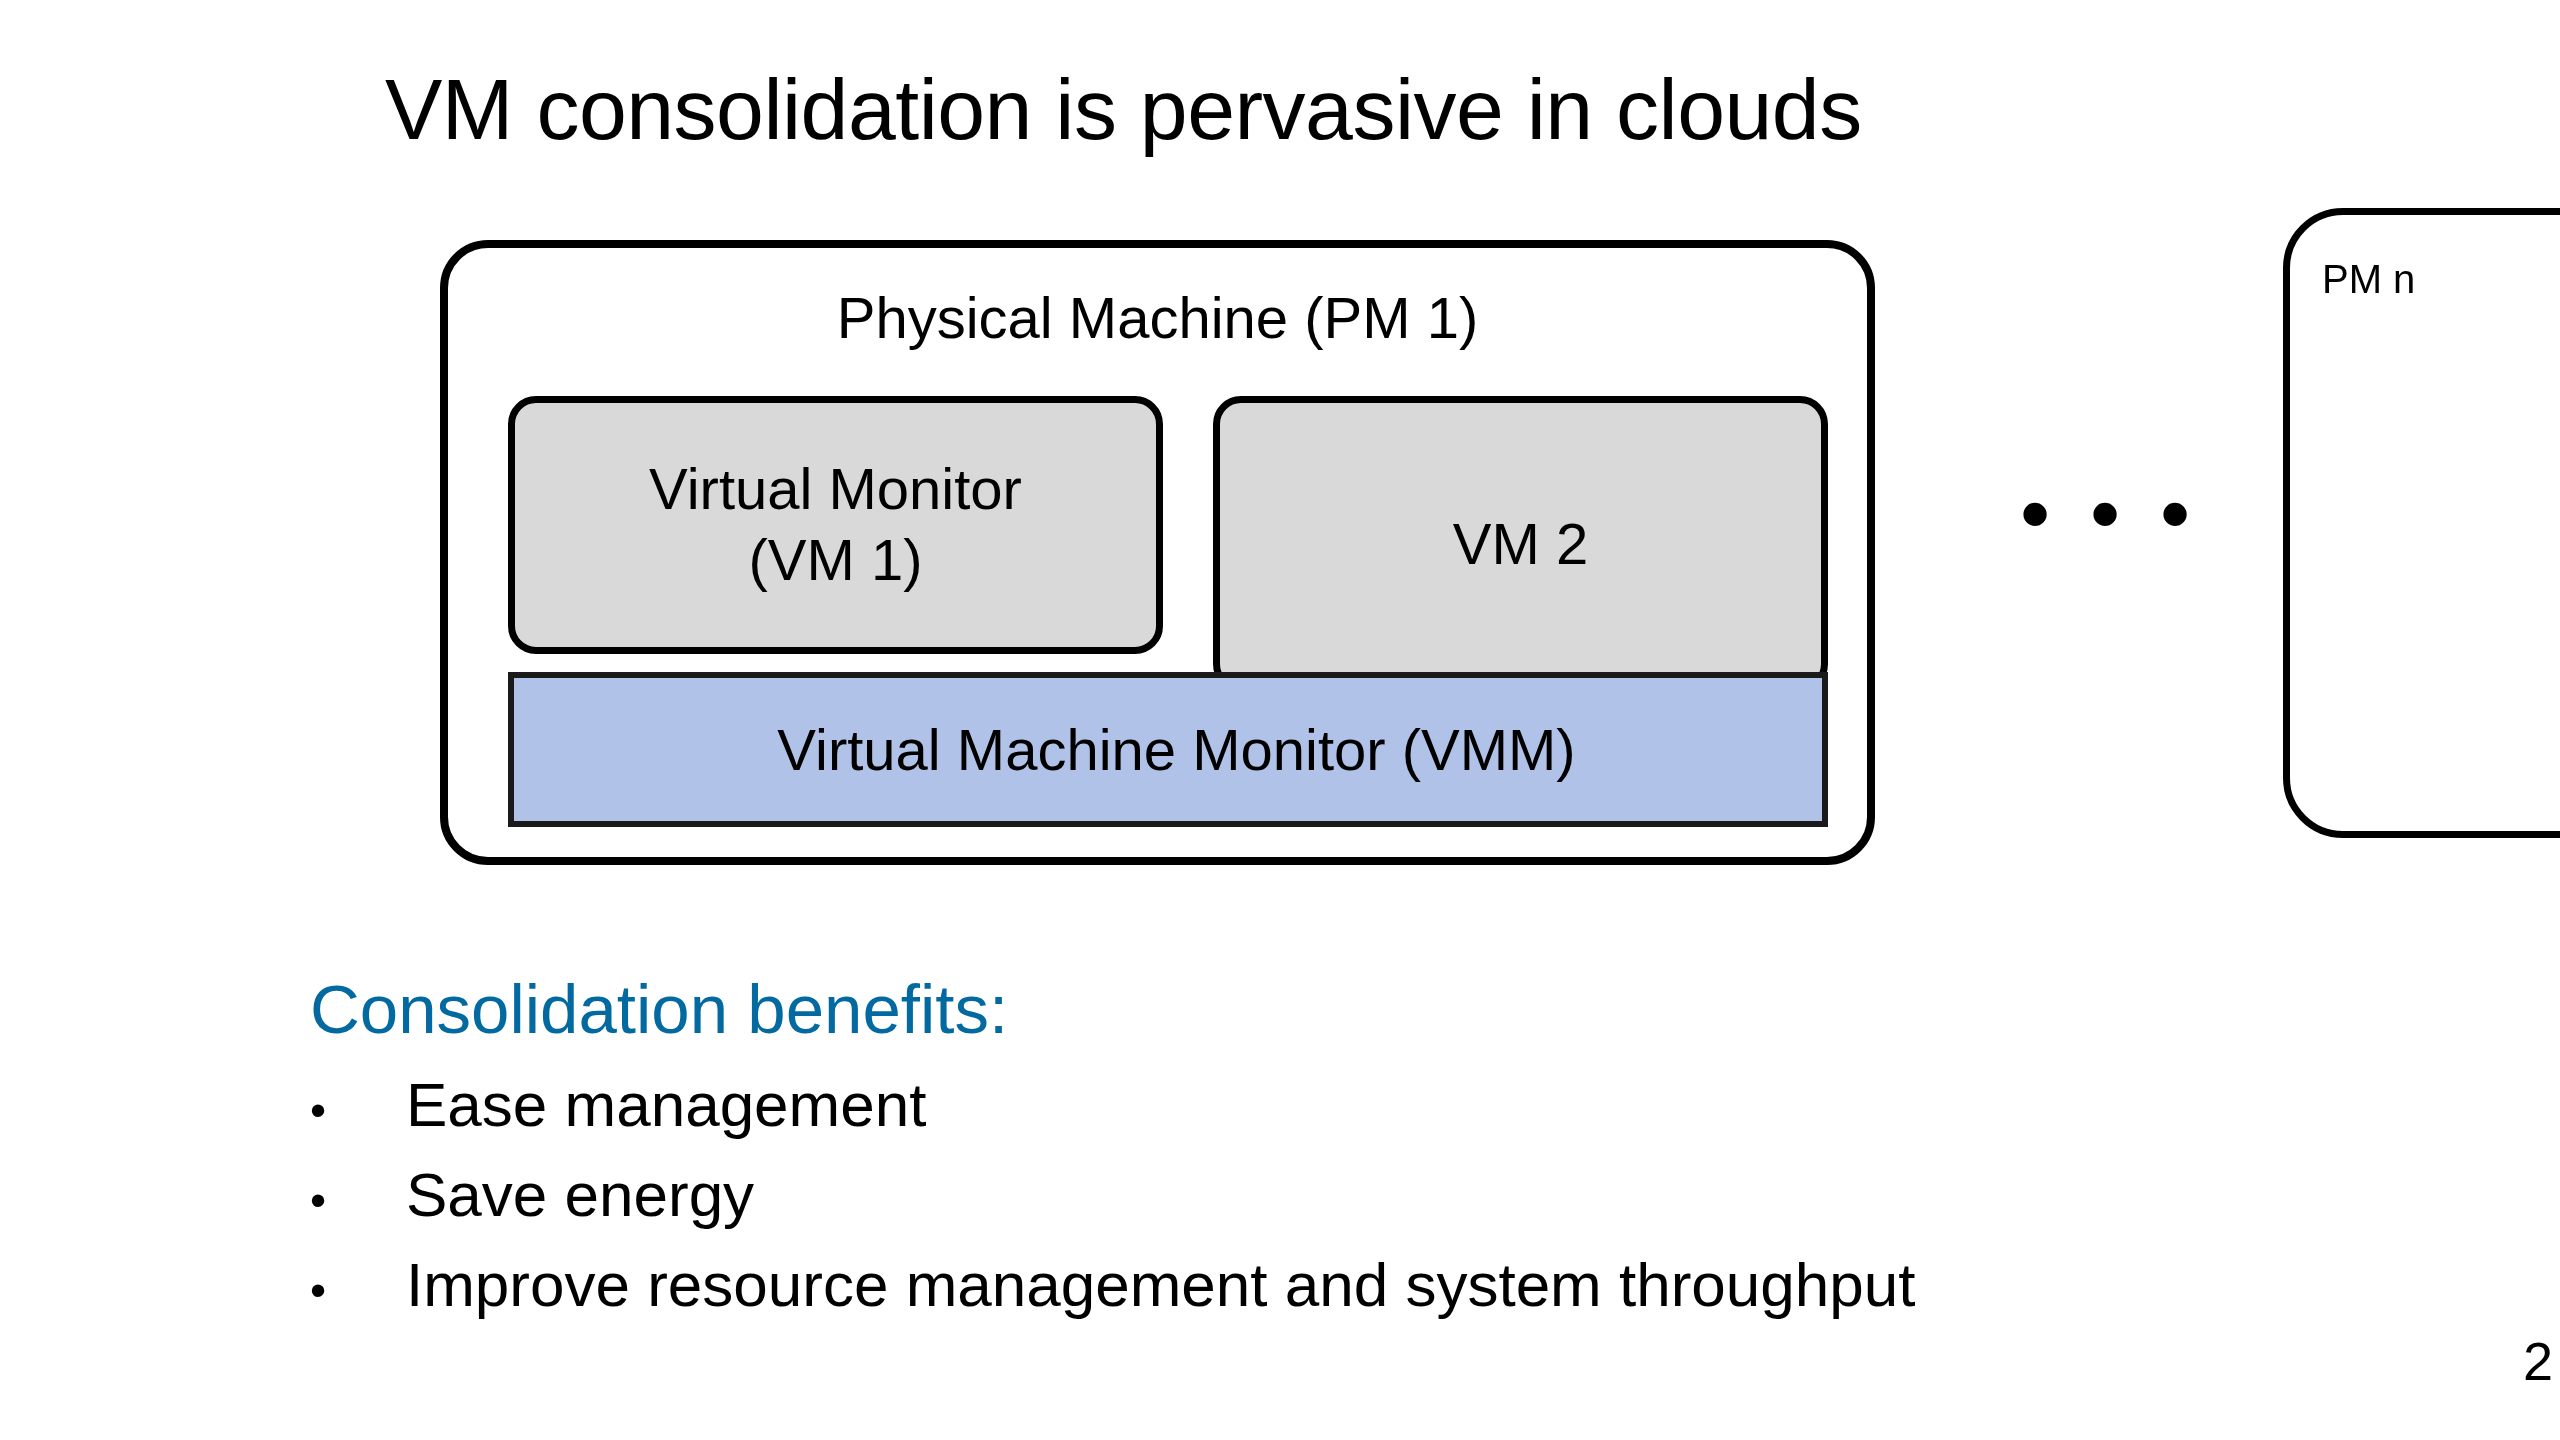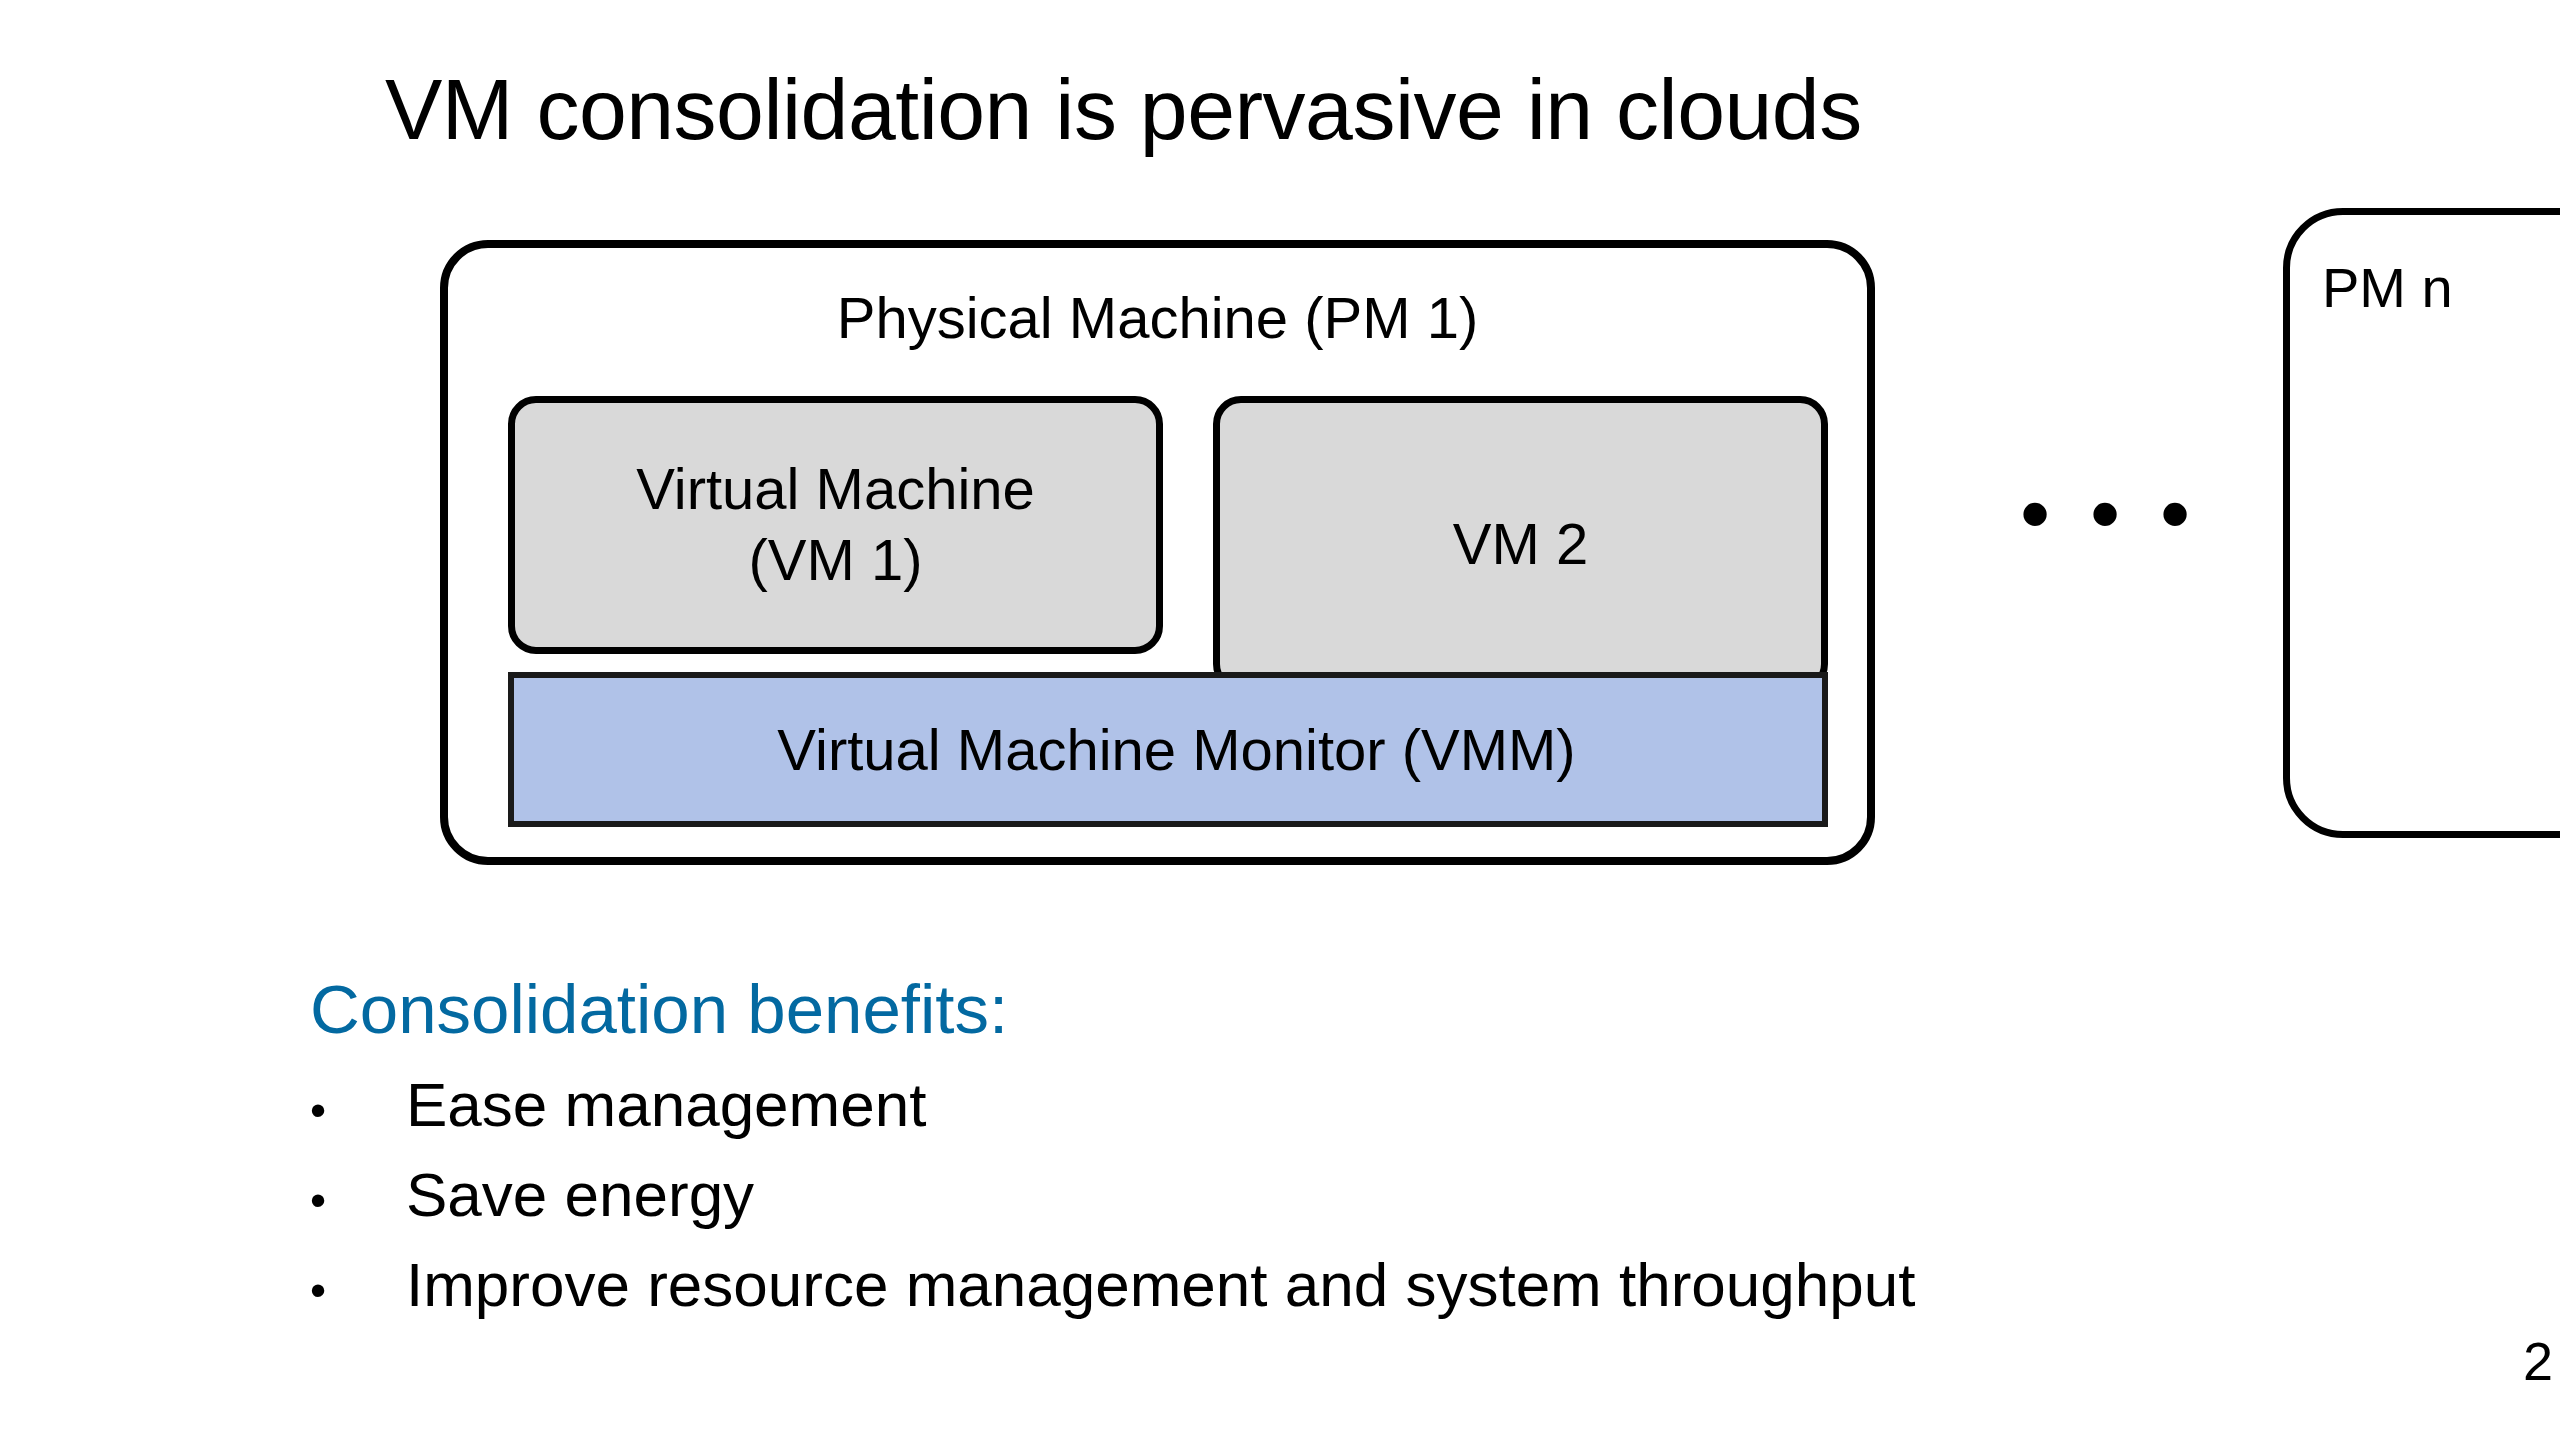--- a/index.html
+++ b/index.html
@@ -127,21 +127,21 @@
     height: 630px;
     box-sizing: border-box;
     border: 7px solid #000000;
     border-radius: 60px;
     background: #ffffff;
   }
   #pmn-label {
     position: absolute;
     left: 32px;
     top: 42px;
-    font-size: 56px;
+    font-size: 40px;
     line-height: 1.1;
     color: #000000;
     white-space: nowrap;
   }
 
   
   #benefits {
     position: absolute;
     left: 265px;
     top: 975px;
@@ -190,21 +190,21 @@
 <div id="slide">
 
   <div id="slide-title">VM consolidation is pervasive in clouds</div>
 
   <div id="pm1-box">
 
     <div id="pm1-label">Physical Machine (PM 1)</div>
 
     <div id="vm1-box" class="vm-box">
       <div>
-        <span class="vm-label">Virtual Machine</span>
+        <span class="vm-label">Virtual Monitor</span>
         <span class="vm-label">(VM 1)</span>
       </div>
     </div>
 
     <div id="vm2-box" class="vm-box">
       <div>
         <span class="vm-label">VM 2</span>
       </div>
     </div>
 

